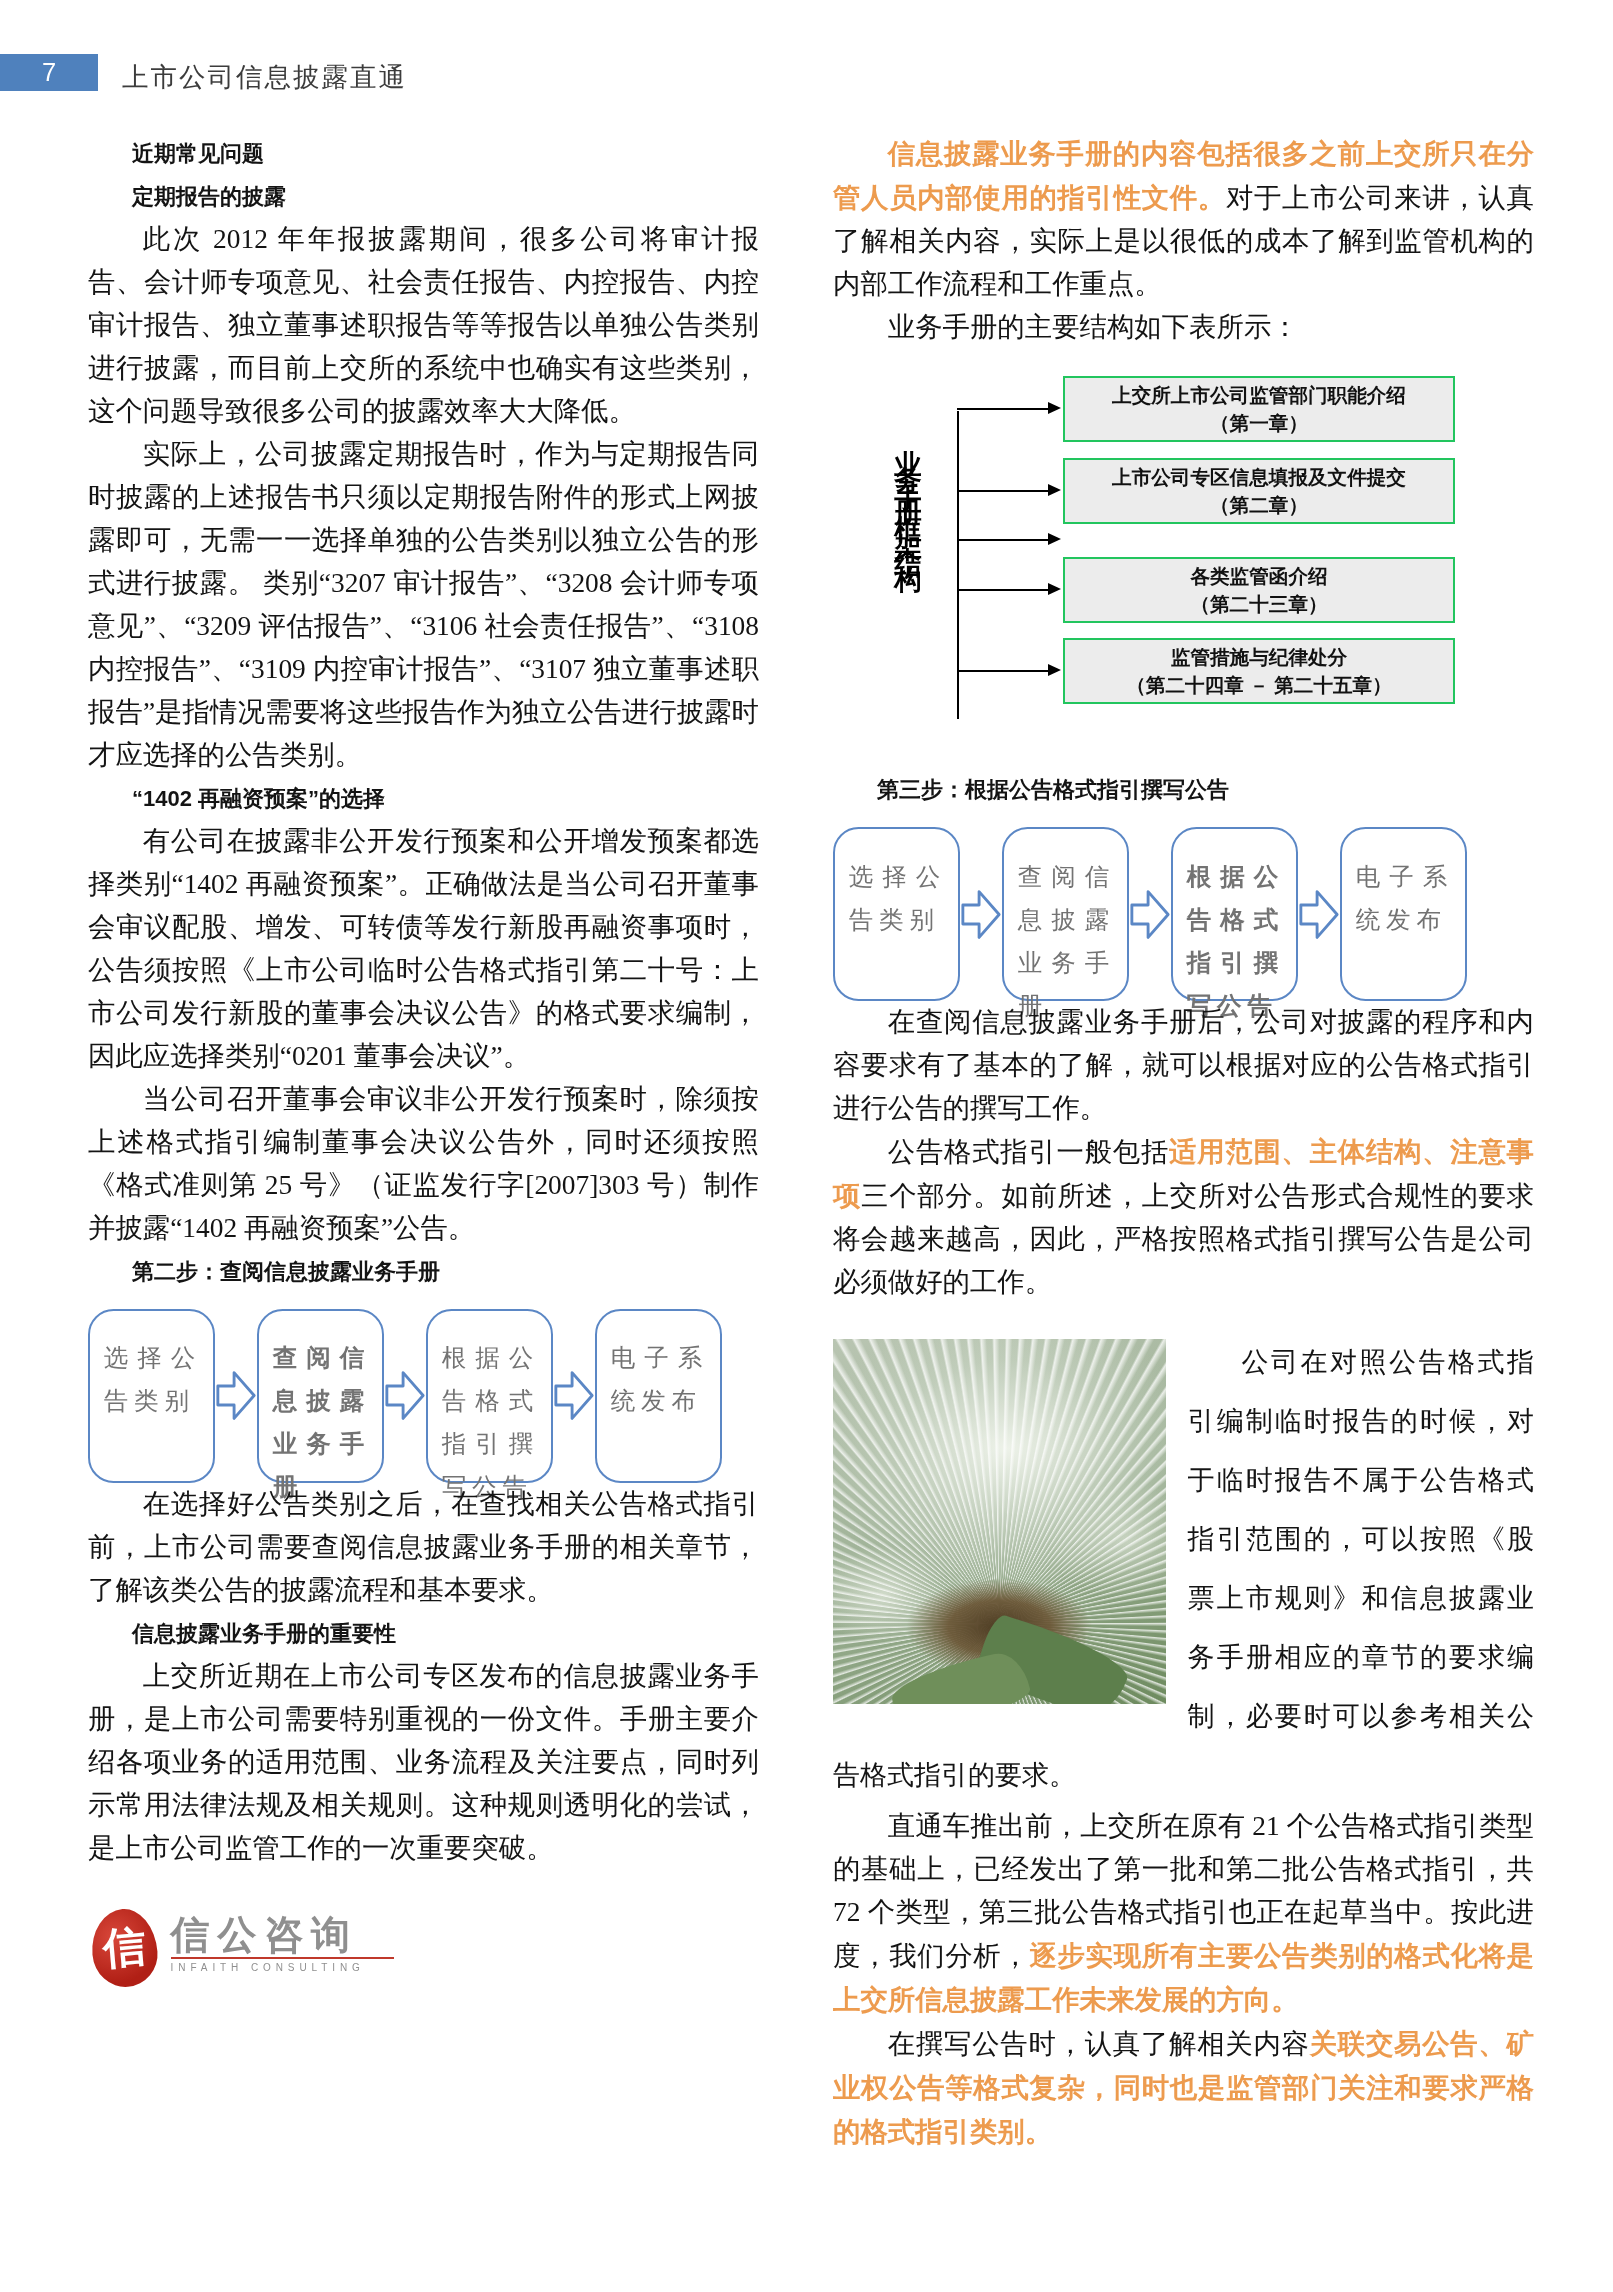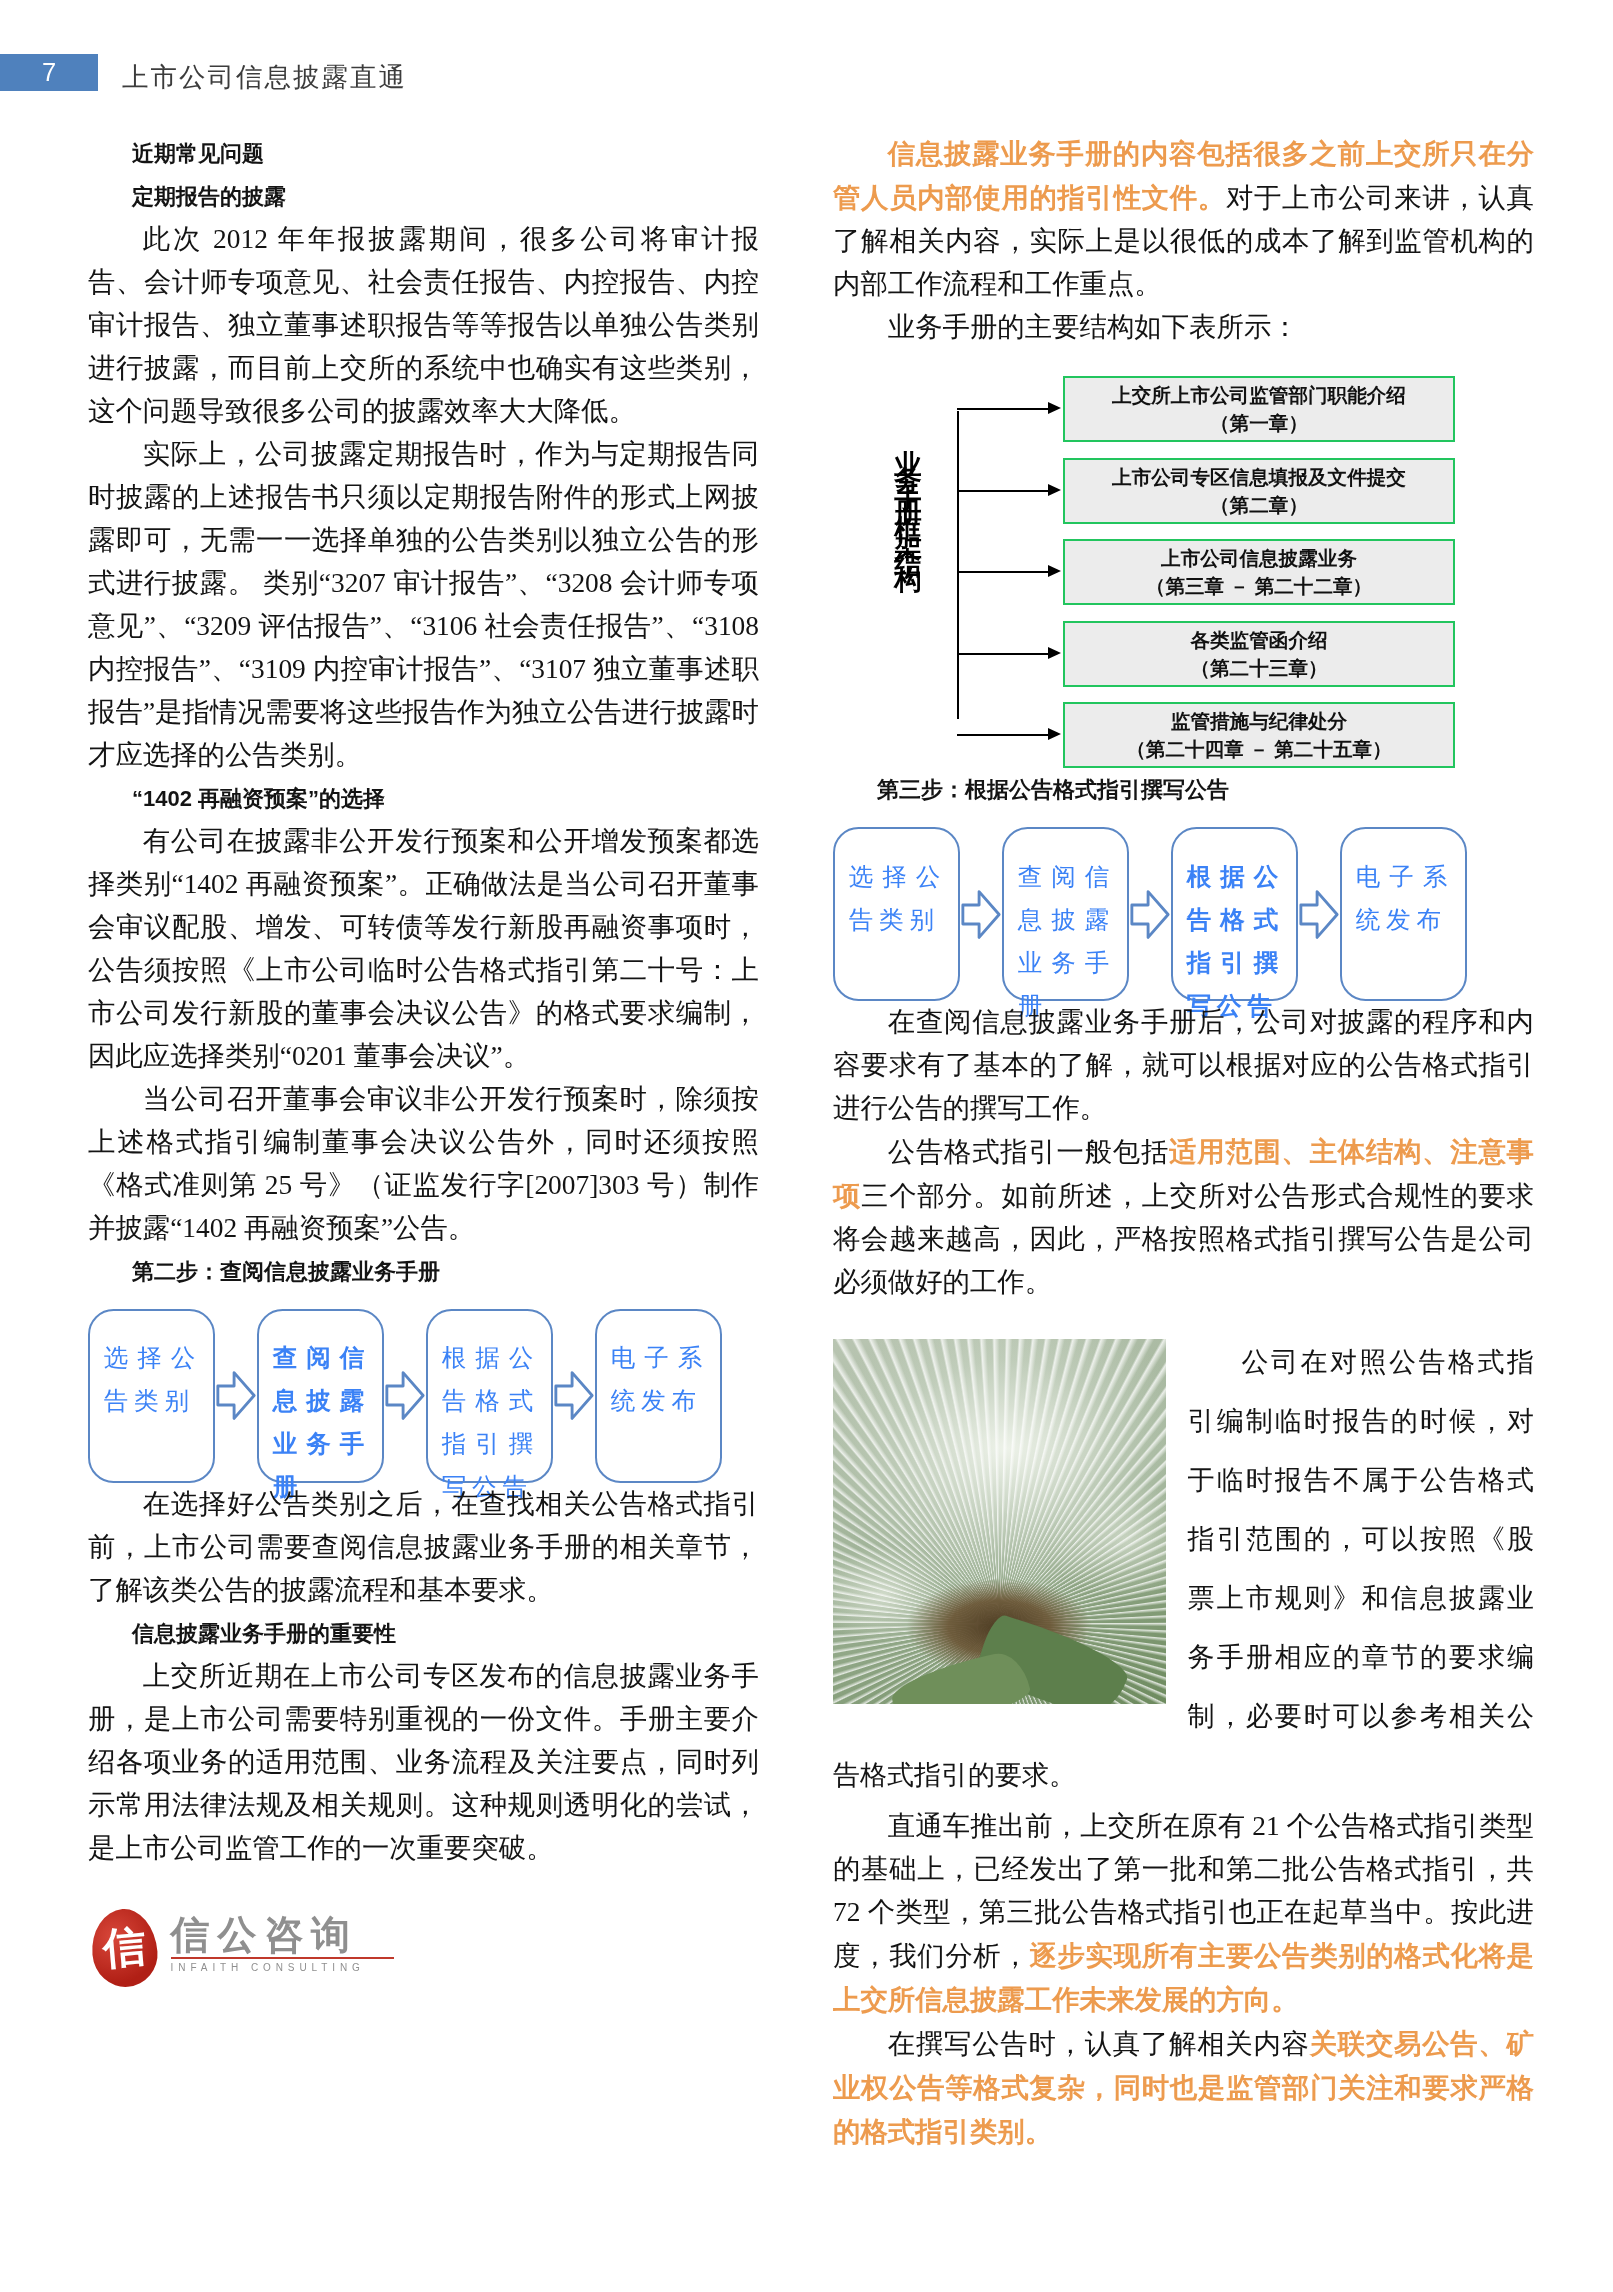--- a/index.html
+++ b/index.html
@@ -44,21 +44,21 @@
   .mt40{margin-top:39px;}.mt46{margin-top:45px;} .mt48{margin-top:47px;}
 
   
   .flow{display:flex;align-items:center;margin-top:15.7px;}
   .flow-box{
     width:127px;height:174px;box-sizing:border-box;
     border:2.9px solid #5b87c5;border-radius:25.5px;background:#ffffff;
     padding:25.5px 11.8px 0 13.7px;
     font-size:24.5px;line-height:43px;letter-spacing:5.9px;
     font-family:"Liberation Sans","DejaVu Sans",sans-serif;
-    text-align:justify;color:#3b82f6;
+    text-align:justify;color:#737373;
   }
   .flow-box.em{font-weight:bold;}
   .flow-arrow{flex:0 0 42px;display:flex;justify-content:center;}
 
   
   .framework{position:relative;height:392px;margin-top:27.4px;}
   .fw-label{
     position:absolute;left:57px;top:51px;height:323px;
     writing-mode:vertical-rl;text-orientation:upright;
     font-family:"Liberation Sans","DejaVu Sans",sans-serif;
@@ -212,24 +212,20 @@
         <div class="fw-box">
             <div>上市公司专区信息填报及文件提交</div>
             <div>（第二章）</div>
           </div>
       </div>
       <div class="fw-row">
         <div class="fw-connector">
             <span class="fw-line"></span>
             <span class="fw-head"></span>
           </div>
-        <div class="fw-box">
-            <div>上市公司信息披露业务</div>
-            <div>（第三章 － 第二十二章）</div>
-          </div>
       </div>
       <div class="fw-row">
         <div class="fw-connector">
             <span class="fw-line"></span>
             <span class="fw-head"></span>
           </div>
         <div class="fw-box">
             <div>各类监管函介绍</div>
             <div>（第二十三章）</div>
           </div>

